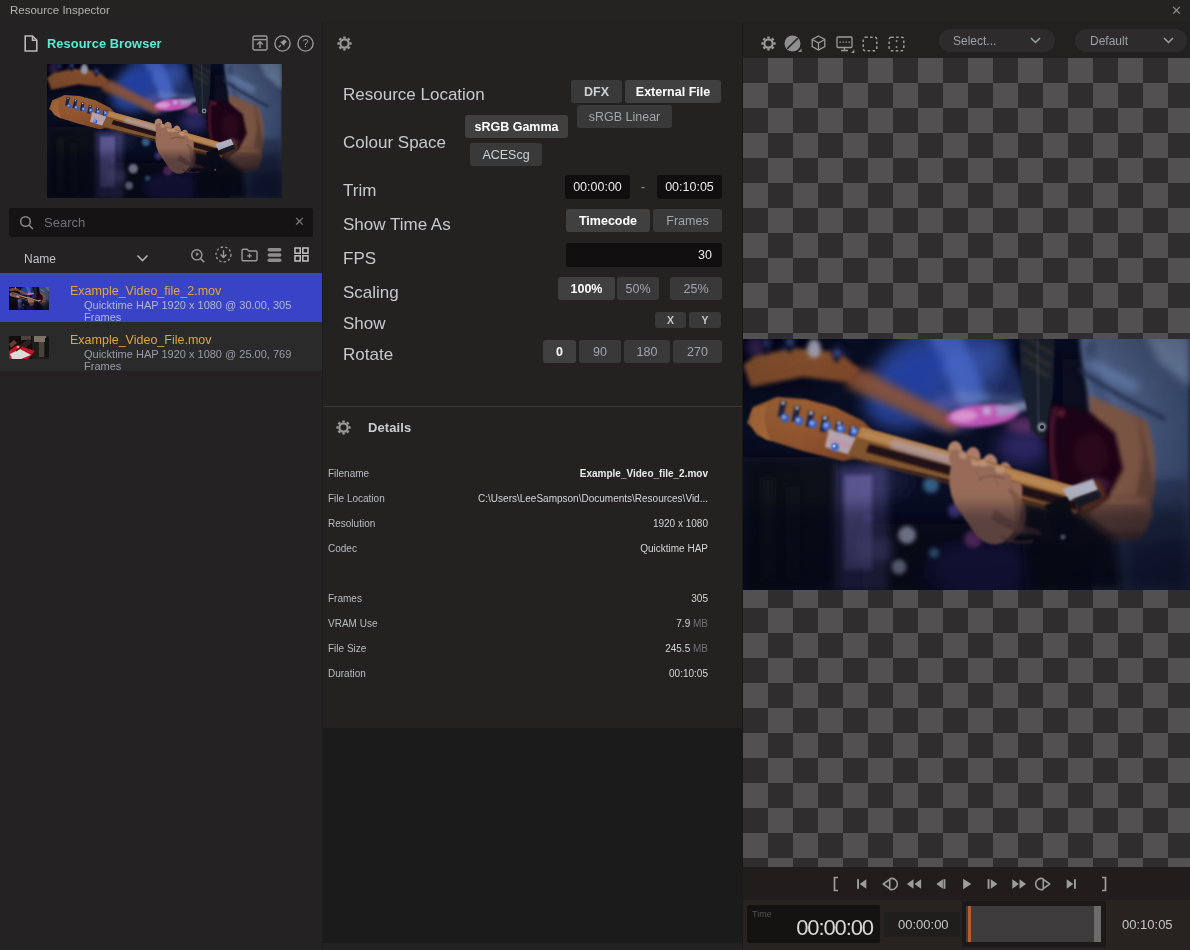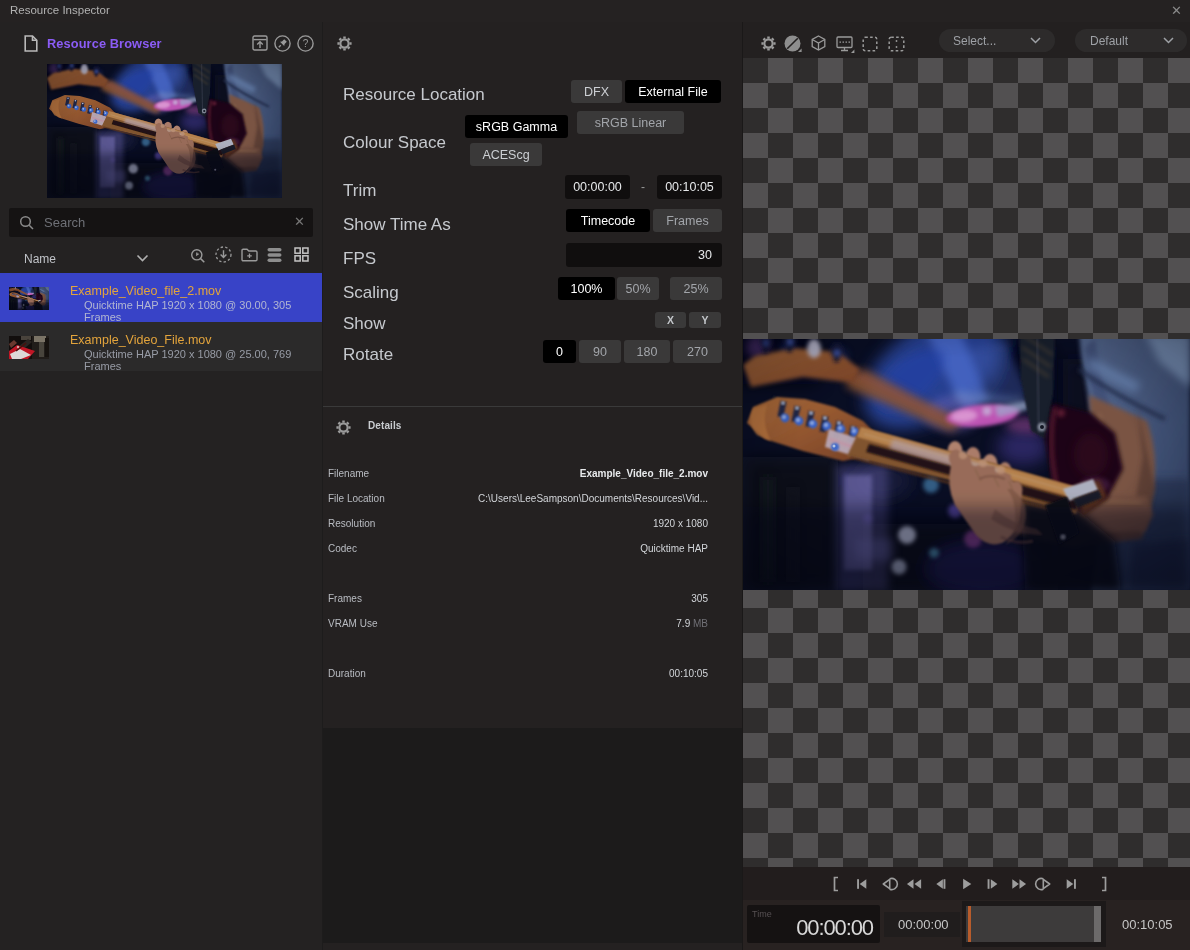--- a/index.html
+++ b/index.html
@@ -4,47 +4,47 @@
 html,body{margin:0;padding:0}
 body{width:1190px;height:950px;position:relative;background:#242121;font-family:"Liberation Sans",sans-serif;overflow:hidden}
 .abs{position:absolute}
 
 #titlebar{left:0;top:0;width:1190px;height:22px;background:#252222}
 #titlebar .t{left:10px;top:4px;font-size:11.5px;color:#b2b2b2}
 #titlebar .x{right:8px;top:3px;font-size:13px;color:#8a8a8a}
 
 #left{left:0;top:22px;width:322px;height:928px;background:#242222}
 #lhead .docic{left:24px;top:13px}
-#lhead .ttl{left:47px;top:14px;font-size:12.8px;font-weight:bold;color:#8b5cf6;letter-spacing:.1px}
+#lhead .ttl{left:47px;top:14px;font-size:12.8px;font-weight:bold;color:#5eead4;letter-spacing:.1px}
 #thumb1{left:47px;top:42px;width:235px;height:134px;background:#000}
 #searchbox{left:9px;top:186px;width:304px;height:29px;background:#151313;border-radius:2px}
 #searchbox .mag{left:10px;top:7px}
 #searchbox .ph{left:35px;top:7px;font-size:13px;color:#6e7076}
 #searchbox .x{right:8px;top:6px;color:#777;font-size:13px}
 #namerow{left:0;top:215px;width:322px;height:44px}
 #namerow .nm{left:24px;top:15px;font-size:12px;color:#c0c3c8}
 
 .row{left:0;width:323px;height:49px}
 #row1{top:251px;background:#3843c7}
 #row2{top:300px;background:#2b2a2a}
 .row .th{left:9px;top:14px;width:40px;height:23px}
 .row .t1{left:70px;top:11px;font-size:12.5px;color:#e3a43c}
 .row .t2{left:84px;top:26px;font-size:11px;color:#989ca6}
 #row1 .t2{color:#b2b6d2}
 
 #mid{left:323px;top:22px;width:419px;height:928px;background:#242121}
 #mid .gear1{left:14px;top:14px}
 .lab{font-size:17px;color:#c6c9ce}
 .btn{position:absolute;height:23px;border-radius:3px;background:#3a3939;color:#a2a5aa;font-size:12.5px;display:flex;align-items:center;justify-content:center;box-sizing:border-box}
-.btn.on{background:#000000;color:#fff;font-weight:normal}
-.btn.lt{color:#cdd0d4;font-weight:normal}
+.btn.on{background:#404040;color:#fff;font-weight:bold}
+.btn.lt{color:#cdd0d4;font-weight:bold}
 .tfield{position:absolute;height:24px;border-radius:3px;background:#100e0e;color:#e6e8ea;font-size:12.5px;display:flex;align-items:center;justify-content:center;box-sizing:border-box}
 #sep{left:323px;top:406px;width:419px;height:1px;background:#3a3a3a}
 #details .gear2{left:13px;top:12px}
-#details .ttl{left:45px;top:12px;font-size:10px;color:#c9ccd0;font-weight:bold;letter-spacing:.1px}
+#details .ttl{left:45px;top:12px;font-size:13px;color:#c9ccd0;font-weight:bold;letter-spacing:.1px}
 .drow{position:absolute;left:5px;width:380px;height:25px;font-size:10px}
 .drow .dl{position:absolute;left:0;top:4px;color:#b9bcc2}
 .drow .dv{position:absolute;right:0;top:4px;color:#d2d5d9;white-space:nowrap}
 .drow .dv b{color:#e8eaec}
 .drow .dv .mb{color:#707076}
 #darkblock{left:323px;top:728px;width:419px;height:215px;background:#1c1b1b}
 
 #right{left:742px;top:22px;width:448px;height:928px;background:#232020}
 #checker{left:1px;top:36px;width:447px;height:809px;background-image:conic-gradient(#525051 0 25%,#2f2d2d 0 50%,#525051 0 75%,#2f2d2d 0);background-size:50px 50px}
 #video{left:1px;top:317px;width:447px;height:251px}
@@ -159,21 +159,21 @@
         </g>
       </g>
     </svg>
 
   <div class="abs lab" style="left:20px;top:63px">Resource Location</div>
   <div class="btn lt" style="left:248px;top:58px;width:51px">DFX</div>
   <div class="btn on" style="left:302px;top:58px;width:96px">External File</div>
 
   <div class="abs lab" style="left:20px;top:111px">Colour Space</div>
   <div class="btn on" style="left:142px;top:93px;width:103px">sRGB Gamma</div>
-  <div class="btn" style="left:254px;top:89px;width:107px">sRGB Linear</div>
+  <div class="btn" style="left:254px;top:83px;width:95px">sRGB Linear</div>
   <div class="btn lt" style="left:147px;top:121px;width:72px;font-weight:normal">ACEScg</div>
 
   <div class="abs lab" style="left:20px;top:159px">Trim</div>
   <div class="tfield" style="left:242px;top:153px;width:65px">00:00:00</div>
   <div class="abs" style="left:318px;top:158px;color:#9a9a9a;font-size:12px">-</div>
   <div class="tfield" style="left:334px;top:153px;width:65px">00:10:05</div>
 
   <div class="abs lab" style="left:20px;top:193px">Show Time As</div>
   <div class="btn on" style="left:243px;top:187px;width:84px">Timecode</div>
   <div class="btn" style="left:330px;top:187px;width:69px">Frames</div>
@@ -222,20 +222,24 @@
         <span class="dl">Codec</span>
         <span class="dv">Quicktime HAP</span>
       </div>
     <div class="drow" style="top:181px">
         <span class="dl">Frames</span>
         <span class="dv">305</span>
       </div>
     <div class="drow" style="top:206px">
         <span class="dl">VRAM Use</span>
         <span class="dv">7.9 <span class="mb">MB</span></span>
+      </div>
+    <div class="drow" style="top:231px">
+        <span class="dl">File Size</span>
+        <span class="dv">245.5 <span class="mb">MB</span></span>
       </div>
     <div class="drow" style="top:256px">
         <span class="dl">Duration</span>
         <span class="dv">00:10:05</span>
       </div>
   </div>
   <div class="abs" id="darkblock" style="left:0;top:706px"></div>
 </div>
 <div class="abs" id="sep"></div>
 

